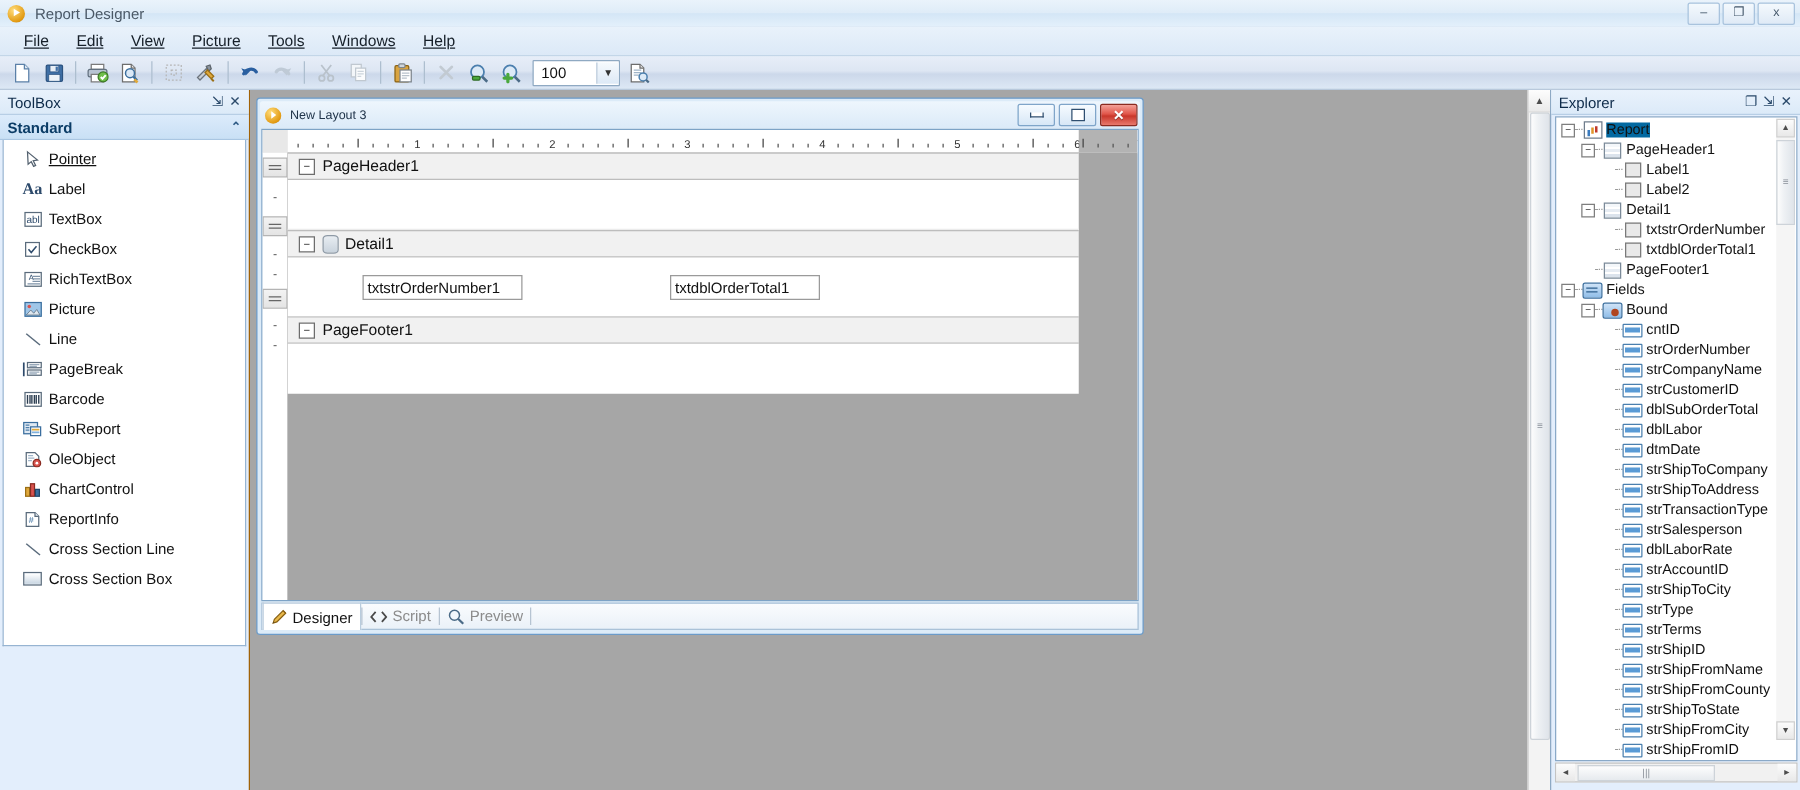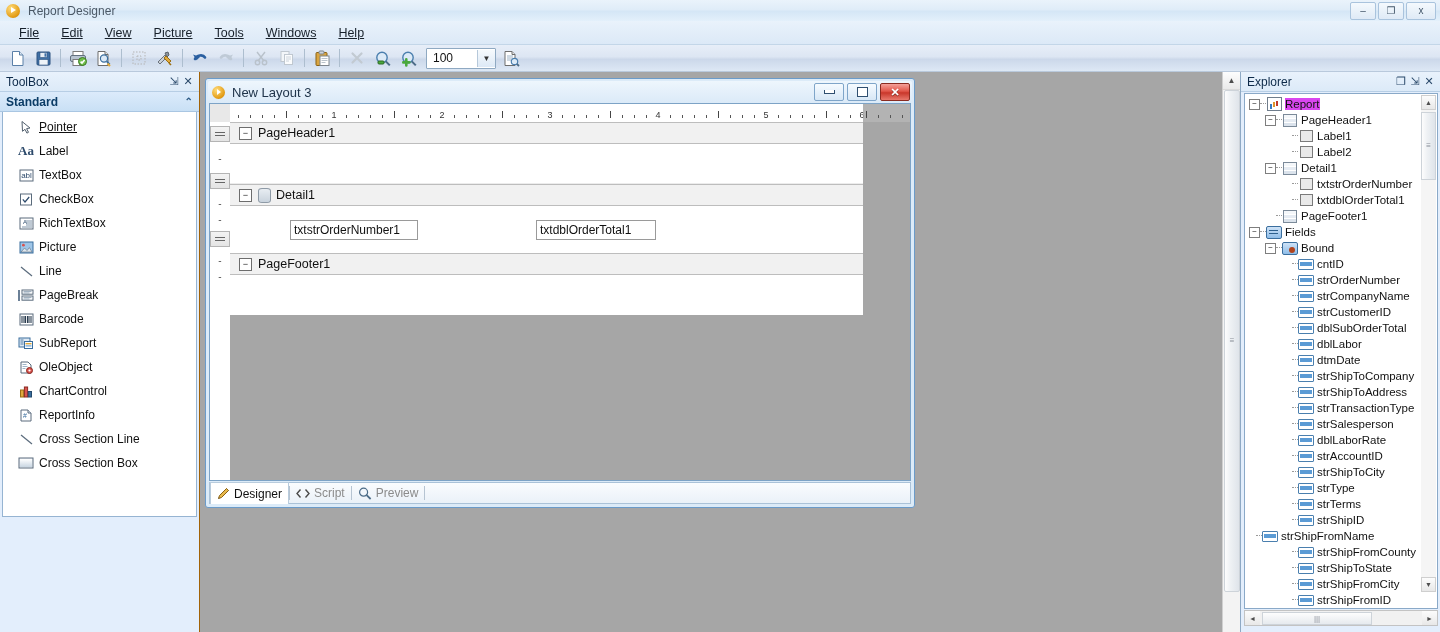--- a/index.html
+++ b/index.html
@@ -132,21 +132,21 @@
   }
   .child-icon{
     width:13px;height:13px;margin-left:4px;border-radius:50%;
     background:radial-gradient(circle at 35% 30%,#ffdc7a,#e29a12 70%,#a86b07);
     position:relative;
   }
   .child-icon::after{
     content:"";position:absolute;left:5px;top:3px;
     border-left:4.5px solid #fff;border-top:3.2px solid transparent;border-bottom:3.2px solid transparent;
   }
-  .child-title .t{margin-left:7px;font-size:13px;color:#20344a;}
+  .child-title .t{margin-left:7px;font-size:10px;color:#20344a;}
   .child-btns{margin-left:auto;display:flex;gap:3px;padding-right:2px;}
   .cbtn{
     width:28px;height:16px;border:1px solid #7fa5c9;border-radius:2px;
     background:linear-gradient(to bottom,#f6fbff,#d7e7f6);
     display:flex;align-items:center;justify-content:center;
   }
   .cbtn .glyph-min{width:9px;height:3px;border:1px solid #2f4f70;border-top:none;background:#fff;}
   .cbtn .glyph-max{width:9px;height:8px;border:1.5px solid #2f4f70;background:#fff;}
   .cbtn.close{
     border-color:#8a2b21;
@@ -227,21 +227,21 @@
     background:#fff;border:1px solid #8aa9c8;box-sizing:border-box;overflow:hidden;
   }
   .tnode{height:16px;display:flex;align-items:center;font-size:11.5px;color:#111;white-space:nowrap;position:relative;}
   .tnode .exp{
     width:9px;height:9px;border:1px solid #7e7e7e;background:#fff;
     display:flex;align-items:center;justify-content:center;font-size:8px;line-height:1;color:#222;flex:0 0 auto;
   }
   .tnode .dots{width:6px;height:1px;border-top:1px dotted #9a9a9a;flex:0 0 auto;}
   .tnode .ni{width:16px;display:flex;align-items:center;justify-content:center;flex:0 0 auto;}
   .tnode .nl{margin-left:3px;}
-  .tnode.sel .nl{background:#d946ef;}
+  .tnode.sel .nl{background:#0369a1;}
 
   .ico-report{width:13px;height:12px;background:#fff;border:1px solid #6f7d8c;position:relative;}
   .ico-report::after{content:"";position:absolute;left:2px;bottom:1px;width:2px;height:5px;background:#3a7bbf;box-shadow:3px -2px 0 0 #e0952a,6px -3px 0 0 #c0392b;}
   .ico-band{width:12px;height:11px;background:linear-gradient(to bottom,#f4f7fa 0 3px,#fff 3px 4px,#e6ecf3 4px 7px,#fff 7px 8px,#dbe3ec 8px 11px);border:1px solid #7b8a99;}
   .ico-ctl{width:11px;height:10px;background:#e9e9e9;border:1px solid #7a7a7a;}
   .ico-fields{width:14px;height:11px;background:linear-gradient(to bottom,#cfe3f7,#8fbde8);border:1px solid #3a6e9e;border-radius:2px;position:relative;}
   .ico-fields::after{content:"";position:absolute;left:2px;top:3px;width:9px;height:1px;background:#2c5f8d;box-shadow:0 3px 0 0 #2c5f8d;}
   .ico-bound{width:14px;height:11px;background:linear-gradient(to bottom,#cfe3f7,#8fbde8);border:1px solid #3a6e9e;border-radius:2px;position:relative;}
   .ico-bound::after{content:"";position:absolute;left:6px;top:4px;width:6px;height:6px;border-radius:50%;background:#b0441e;}
   .ico-field{width:14px;height:9px;background:#fff;border:1px solid #4a7fae;border-radius:1px;position:relative;}
@@ -1008,21 +1008,21 @@
             <span class="nl">strTerms</span>
           </div>
           <div class="tnode" style="padding-left: 36px;">
             <span style="width: 11px; flex: 0 0 auto;"></span>
             <span class="dots"></span>
             <span class="ni">
               <span class="ico-field"></span>
             </span>
             <span class="nl">strShipID</span>
           </div>
-          <div class="tnode" style="">
+          <div class="tnode" style="padding-left: 36px;">
             <span style="width: 11px; flex: 0 0 auto;"></span>
             <span class="dots"></span>
             <span class="ni">
               <span class="ico-field"></span>
             </span>
             <span class="nl">strShipFromName</span>
           </div>
           <div class="tnode" style="padding-left: 36px;">
             <span style="width: 11px; flex: 0 0 auto;"></span>
             <span class="dots"></span>

